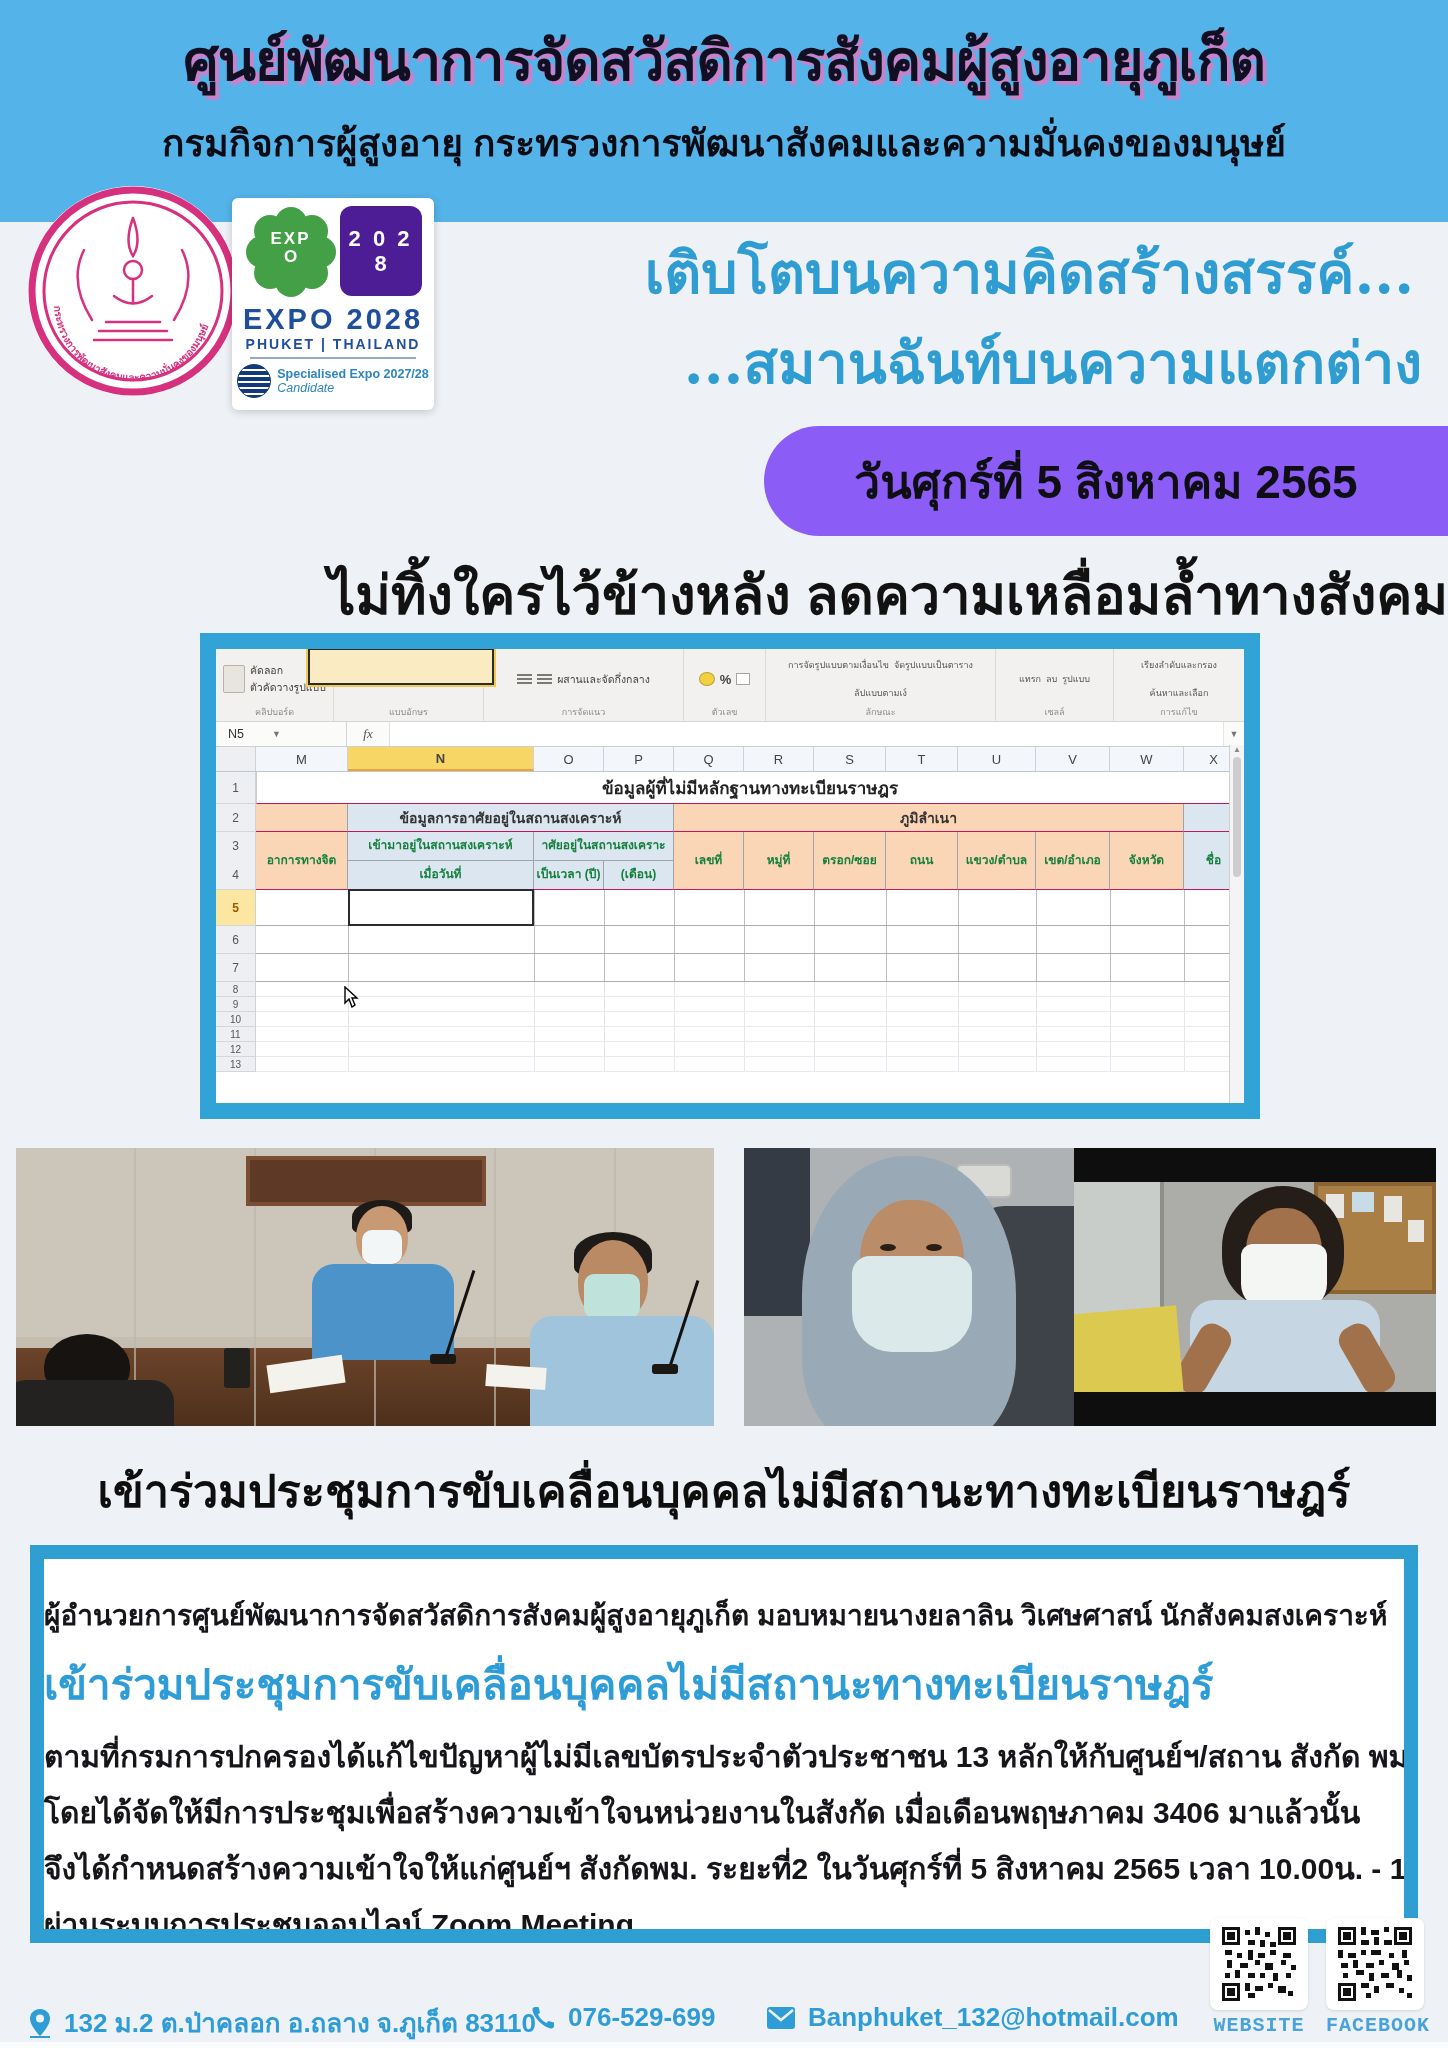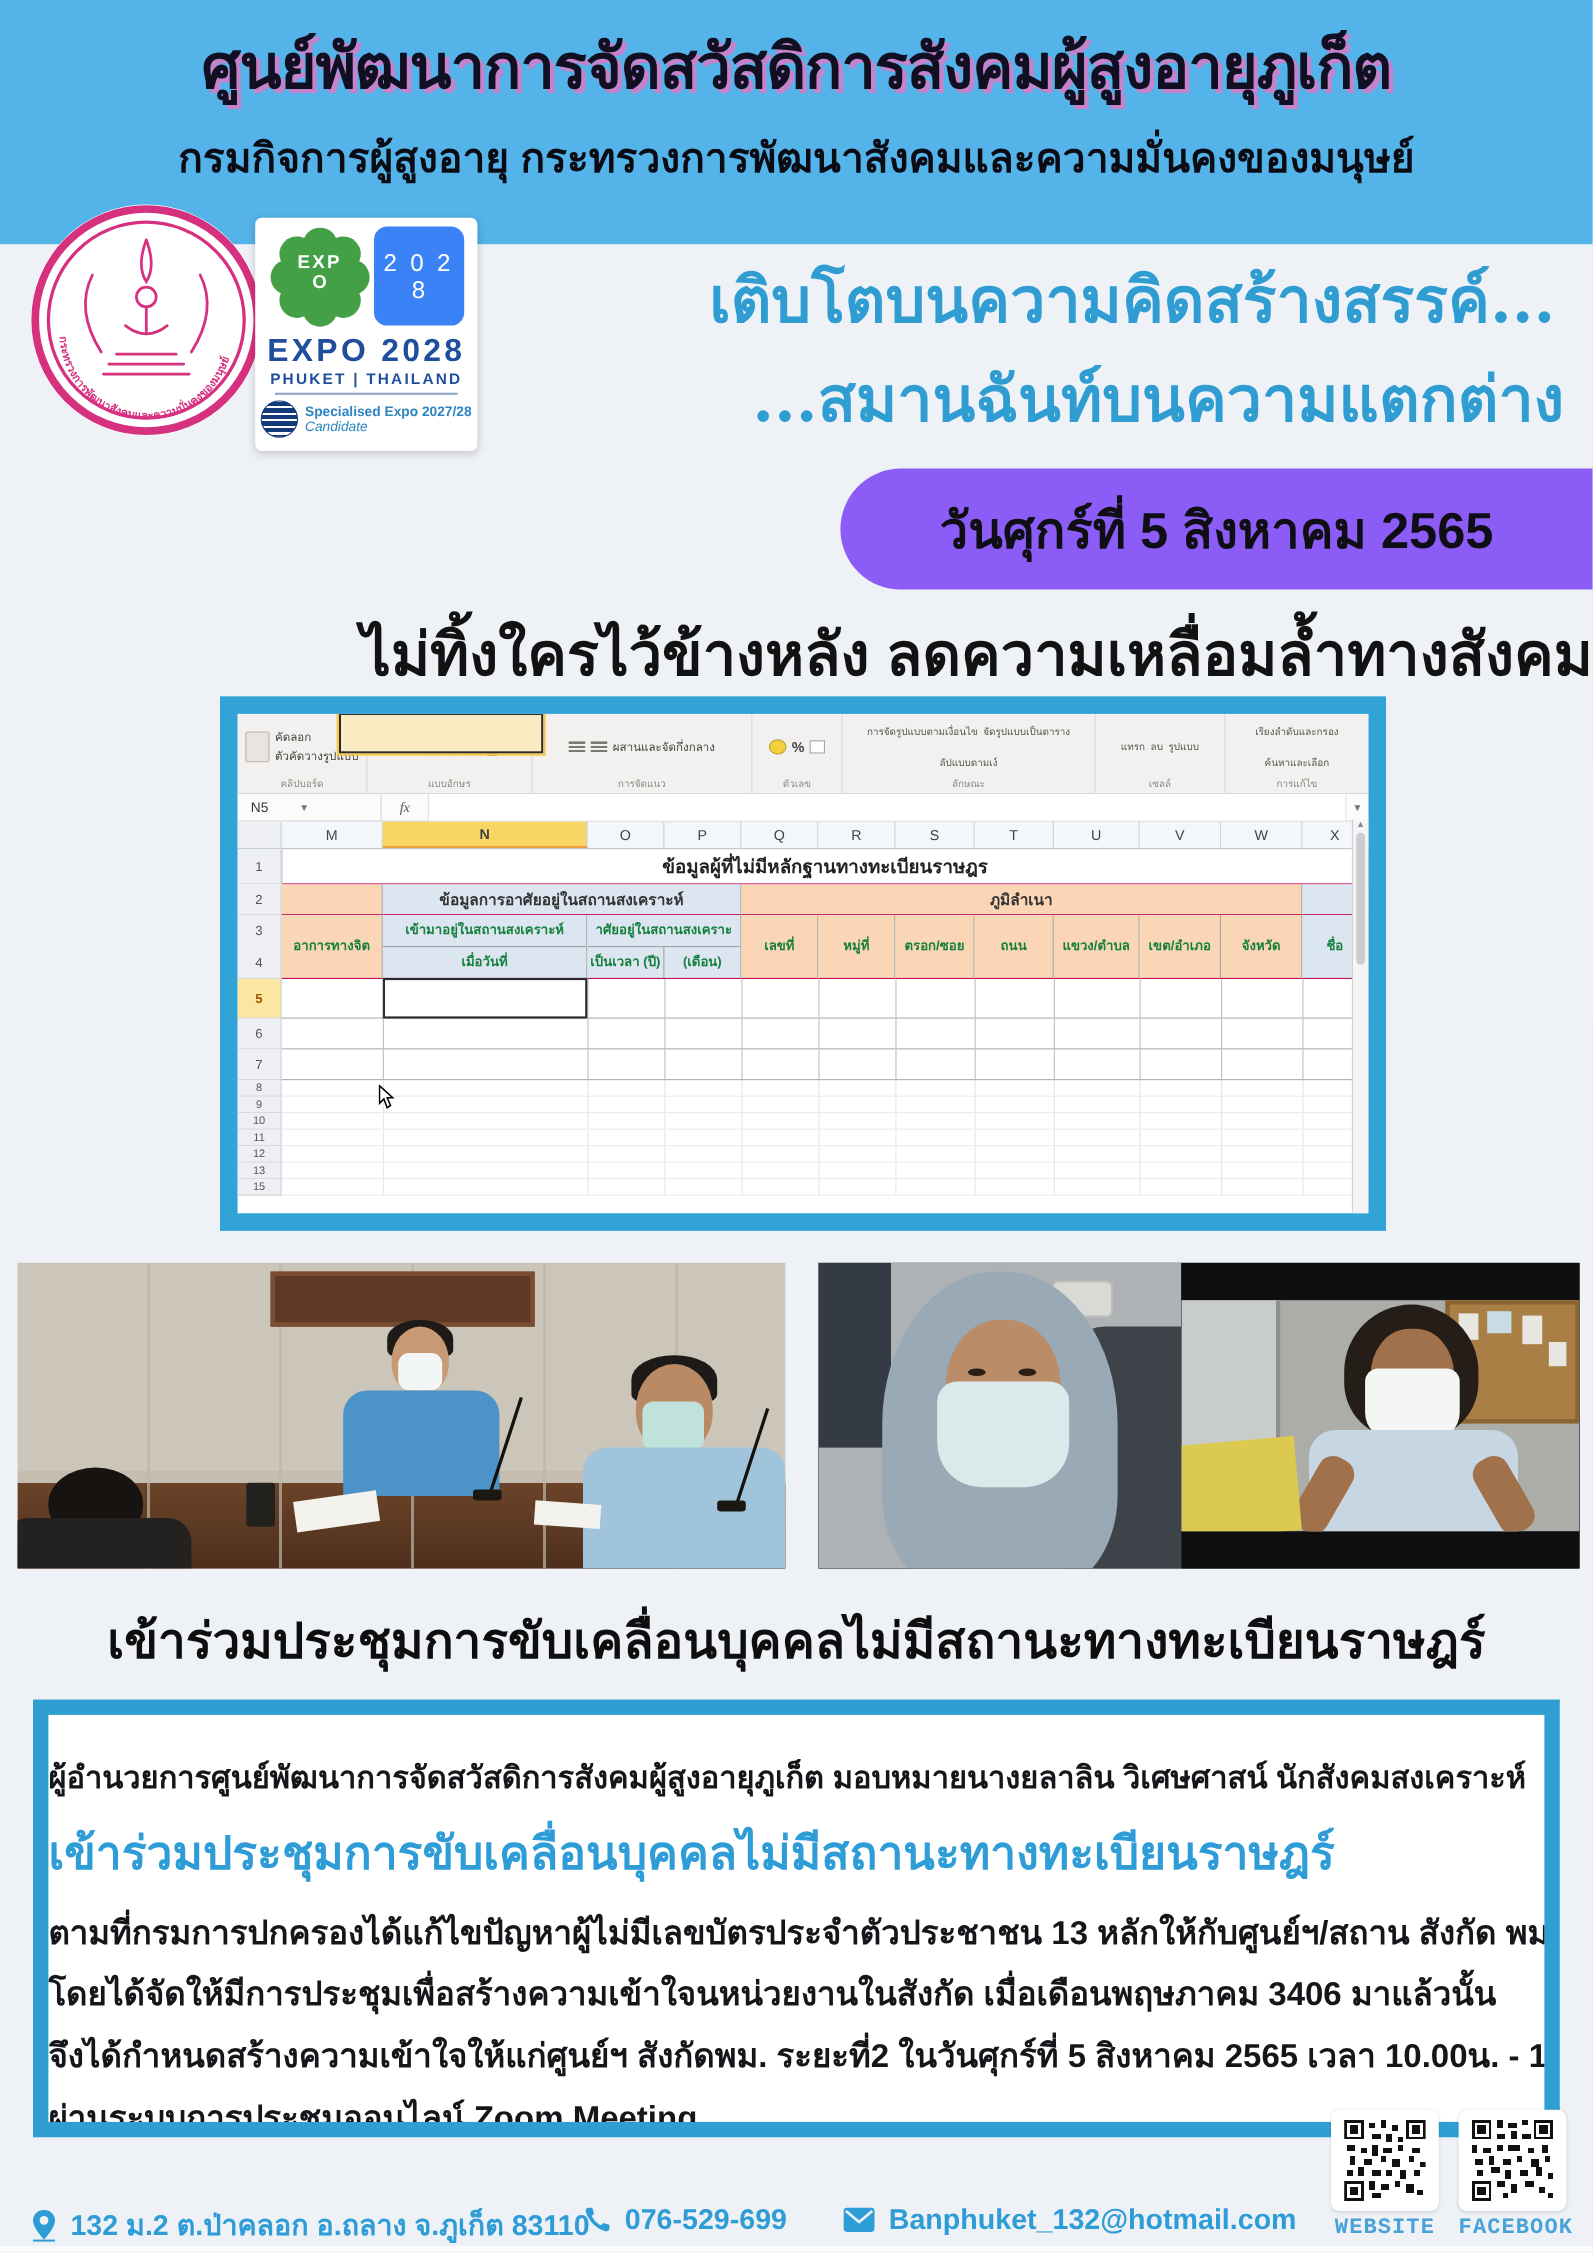--- a/index.html
+++ b/index.html
@@ -16,21 +16,21 @@
   .seal{position:absolute;left:26px;top:184px;width:214px;height:214px;}
 
   
   .expo{position:absolute;left:232px;top:198px;width:202px;height:212px;background:#fff;border-radius:6px;
         box-shadow:0 2px 8px rgba(0,0,0,.18);box-sizing:border-box;padding:8px 6px 4px;text-align:center;}
   .expo-row{display:flex;justify-content:center;gap:3px;height:92px;}
   .flower{position:relative;width:92px;height:92px;}
   .flower-txt{position:absolute;left:0;top:24px;width:92px;color:#fff;font-weight:bold;line-height:1.05;}
   .flower-t1{font-size:17px;letter-spacing:2px;}
   .flower-t2{font-size:17px;}
-  .tile{width:82px;height:90px;background:#3b82f6;border-radius:12px;color:#fff;font-weight:normal;
+  .tile{width:82px;height:90px;background:#4c1d95;border-radius:12px;color:#fff;font-weight:bold;
         display:flex;flex-direction:column;align-items:center;justify-content:center;line-height:1.15;}
   .tile-t1{font-size:22px;letter-spacing:3px;}
   .tile-t2{font-size:22px;}
   .expo-name{margin-top:5px;font-size:29px;font-weight:bold;color:#1F4E9C;letter-spacing:3px;white-space:nowrap;}
   .expo-loc{font-size:14px;font-weight:bold;color:#1F4E9C;letter-spacing:2px;white-space:nowrap;}
   .expo-div{margin:5px 12px 5px;border-top:2px solid #93A9C6;}
   .cand{display:flex;align-items:center;gap:6px;justify-content:center;text-align:left;}
   .globe{width:32px;height:32px;border-radius:50%;flex:0 0 32px;
          background:repeating-linear-gradient(#123A7A 0 4px,#ffffff 4px 6px);border:1px solid #123A7A;}
   .cand-t1{font-size:12.5px;font-weight:bold;color:#2E86C1;white-space:nowrap;}
@@ -414,24 +414,20 @@
         <div class="bodyrow"></div>
     </div>
     <div class="grow thin">
       <div class="rn">12</div>
         <div class="bodyrow"></div>
     </div>
     <div class="grow thin">
       <div class="rn">13</div>
         <div class="bodyrow"></div>
     </div>
-    <div class="grow thin">
-      <div class="rn">15</div>
-        <div class="bodyrow"></div>
-    </div>
 
     <div class="vscroll">
       <span>▲</span>
       <span class="vthumb"></span>
     </div>
   </div>
 
   <div class="cursor">
     <svg width="16" height="22" viewBox="0 0 16 22">
       <polygon points="1,1 1,17 5,13 8,21 11,19 8,12 13,12" fill="#ffffff" stroke="#000000" stroke-width="1.4"></polygon>

